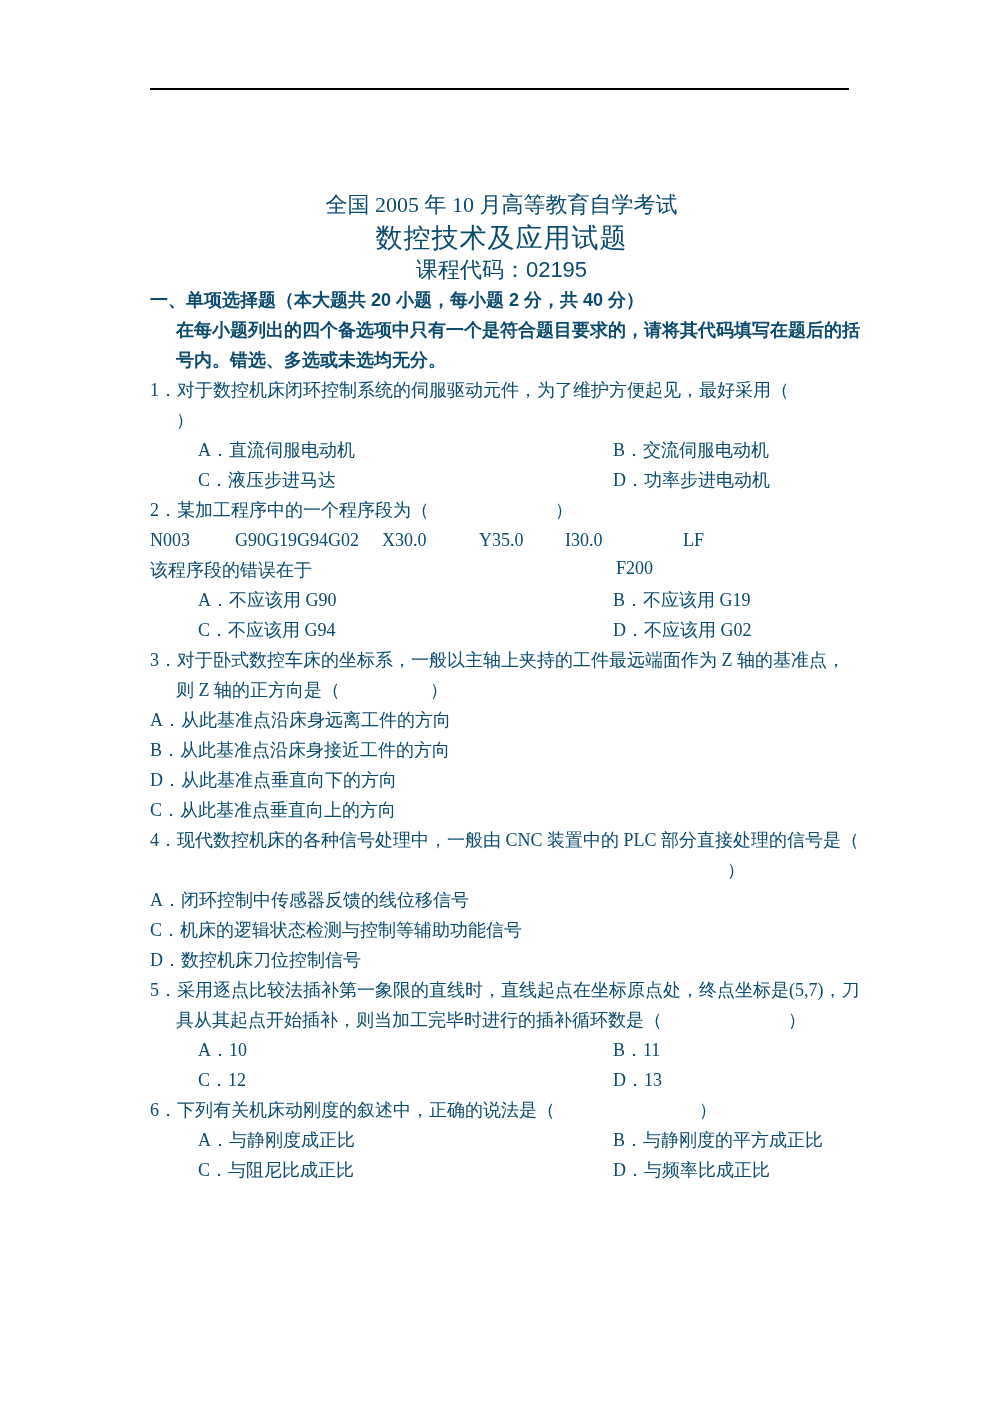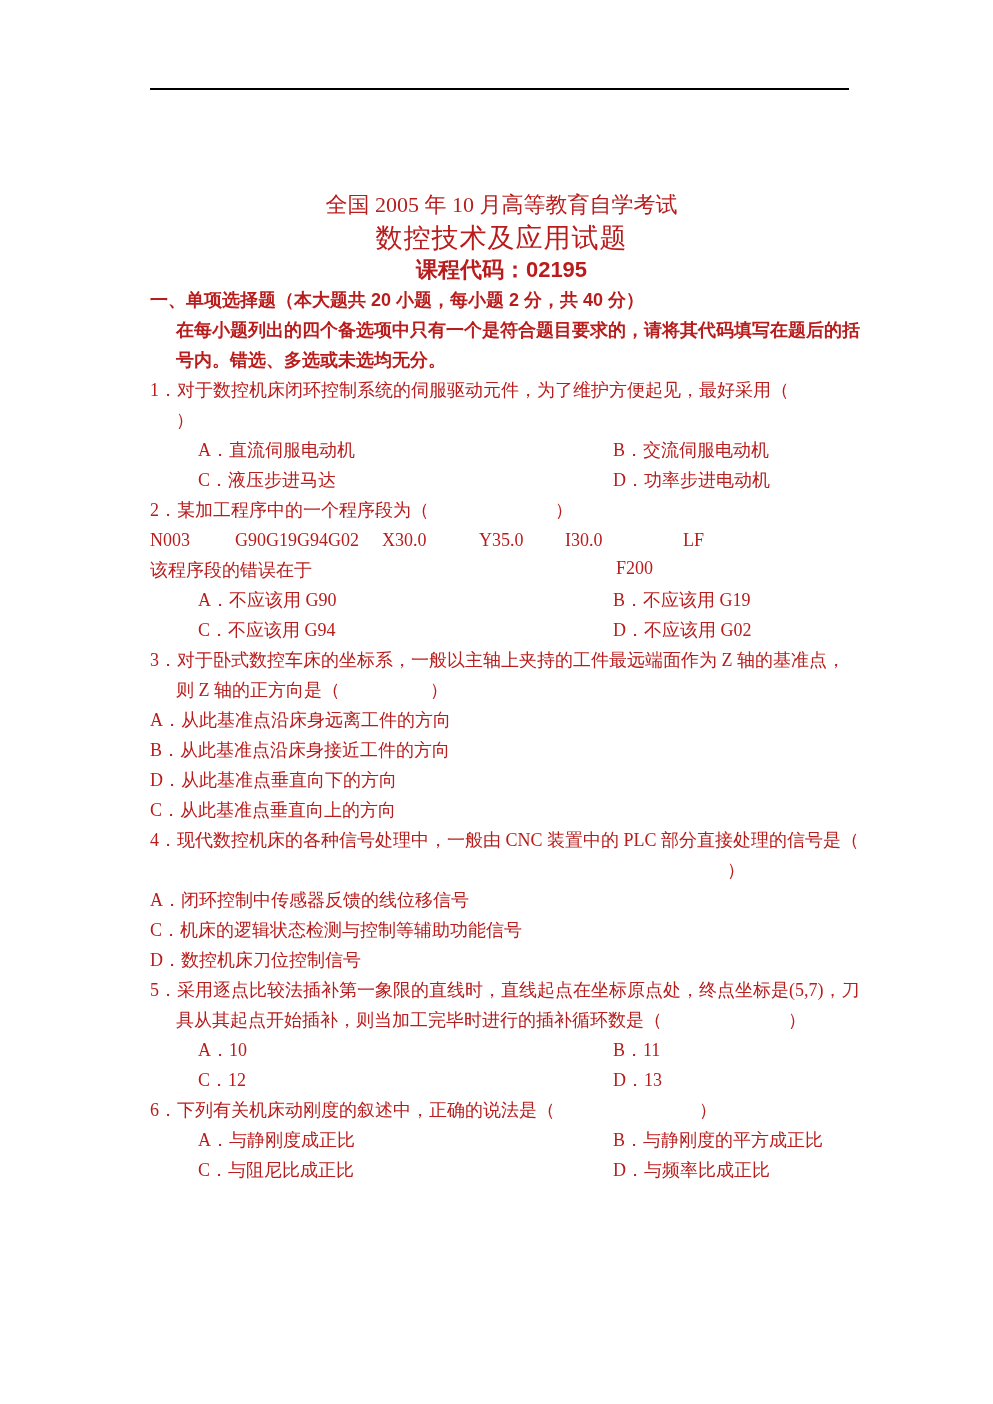--- a/index.html
+++ b/index.html
@@ -1,42 +1,42 @@
 <!DOCTYPE html>
 <html><head>
 <meta charset="utf-8">
 <style>
   html,body{margin:0;padding:0;background:#ffffff;}
   .page{
     position:relative;
     width:993px;height:1404px;
     background:#ffffff;
     font-family:"Liberation Serif","DejaVu Serif",serif;
-    color:#b91c1c;
+    color:#0c4a6e;
     overflow:hidden;
   }
   .top-rule{
     position:absolute;left:150px;top:88px;
     width:699px;height:2px;background:#000000;
   }
   .titles{
     position:absolute;left:150px;top:189px;width:703px;
     text-align:center;white-space:nowrap;
   }
   .exam-session{
     font-size:22px;line-height:32px;font-weight:normal;
     font-family:"Liberation Serif","DejaVu Serif",serif;
   }
   .paper-title{
     font-size:27px;line-height:34px;font-weight:normal;
     font-family:"Liberation Sans","DejaVu Sans",sans-serif;
     letter-spacing:1px;
   }
   .course-code{
-    font-size:22px;line-height:30px;font-weight:bold;
+    font-size:22px;line-height:30px;font-weight:normal;
     font-family:"Liberation Sans","DejaVu Sans",sans-serif;
   }
   .doc-body{
     position:absolute;left:150px;top:285px;width:703px;
     font-size:18px;
   }
   .line{
     height:30px;line-height:30px;white-space:nowrap;
   }
   .bold-hei{

